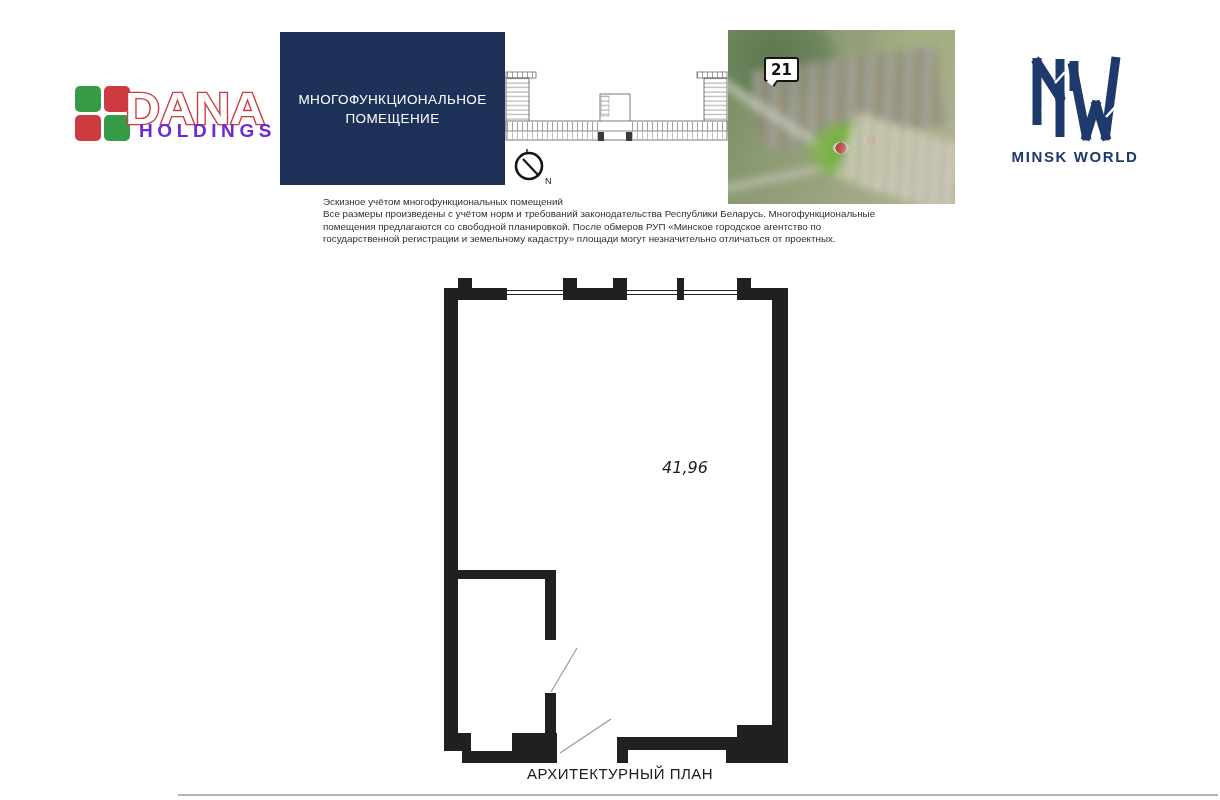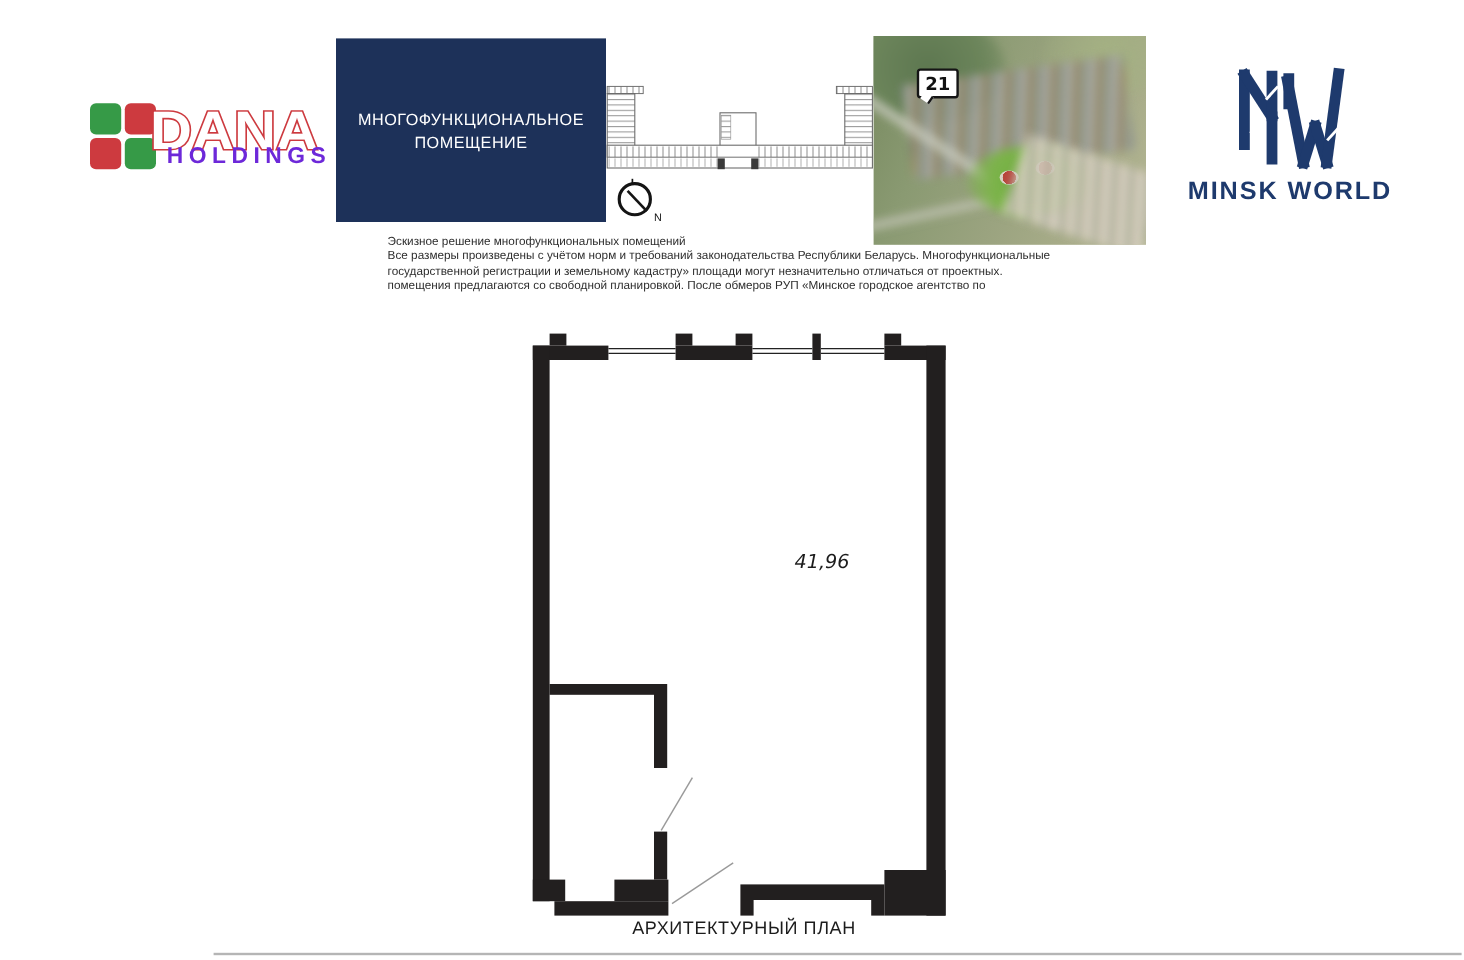--- a/index.html
+++ b/index.html
@@ -49,21 +49,21 @@
   .badge21{position:absolute;left:36px;top:27px;width:31px;height:21px;background:#fff;
     border:2px solid #151515;border-radius:3px;display:flex;align-items:center;justify-content:center;
     font-size:15px;font-weight:bold;color:#111;font-family:"DejaVu Sans",sans-serif;}
   .badge21:after{content:"";position:absolute;left:2px;bottom:-5px;width:7px;height:7px;
     background:#fff;border-right:2px solid #151515;transform:rotate(35deg);}
 
   
   .mw{position:absolute;left:985px;top:50px;width:180px;height:125px;}
   .mw-mark{position:absolute;left:45px;top:3px;}
   .mw-word{position:absolute;left:0;top:98px;width:180px;text-align:center;
-    font-size:21px;font-weight:bold;letter-spacing:1.6px;color:#1e3a6d;}
+    font-size:15px;font-weight:bold;letter-spacing:1.6px;color:#1e3a6d;}
 
   
   .notes{position:absolute;left:323px;top:196px;width:590px;font-size:9.8px;line-height:12.3px;
     color:#2e2e2e;}
 
   
   .plan{position:absolute;left:430px;top:270px;width:380px;height:525px;}
   .caption{position:absolute;left:430px;top:765px;width:380px;text-align:center;
     font-size:15px;color:#1c1c1c;letter-spacing:.5px;}
   .divider{position:absolute;left:178px;top:794px;width:1040px;height:2px;background:#b5b5b5;}
@@ -157,24 +157,24 @@
         <line x1="12" y1="58" x2="22" y2="47"></line>
         <line x1="25" y1="30" x2="35" y2="19"></line>
         <line x1="58" y1="40" x2="68" y2="29"></line>
         <line x1="76" y1="64" x2="86" y2="53"></line>
       </g>
     </svg>
     <div class="mw-word">MINSK WORLD</div>
   </div>
 
   <div class="notes">
-    <div>Эскизное решение многофункциональных помещений</div>
+    <div>Эскизное учётом многофункциональных помещений</div>
     <div>Все размеры произведены с учётом норм и требований законодательства Республики Беларусь. Многофункциональные</div>
+    <div>помещения предлагаются со свободной планировкой. После обмеров РУП «Минское городское агентство по</div>
     <div>государственной регистрации и земельному кадастру» площади могут незначительно отличаться от проектных.</div>
-    <div>помещения предлагаются со свободной планировкой. После обмеров РУП «Минское городское агентство по</div>
   </div>
 
   <svg class="plan" viewBox="430 270 380 525">
     <g fill="#221f1f" stroke="none">
 
       <rect x="444" y="288" width="63" height="12"></rect>
       <rect x="563" y="288" width="64" height="12"></rect>
       <rect x="677" y="278" width="7" height="22"></rect>
       <rect x="737" y="288" width="51" height="12"></rect>
 

